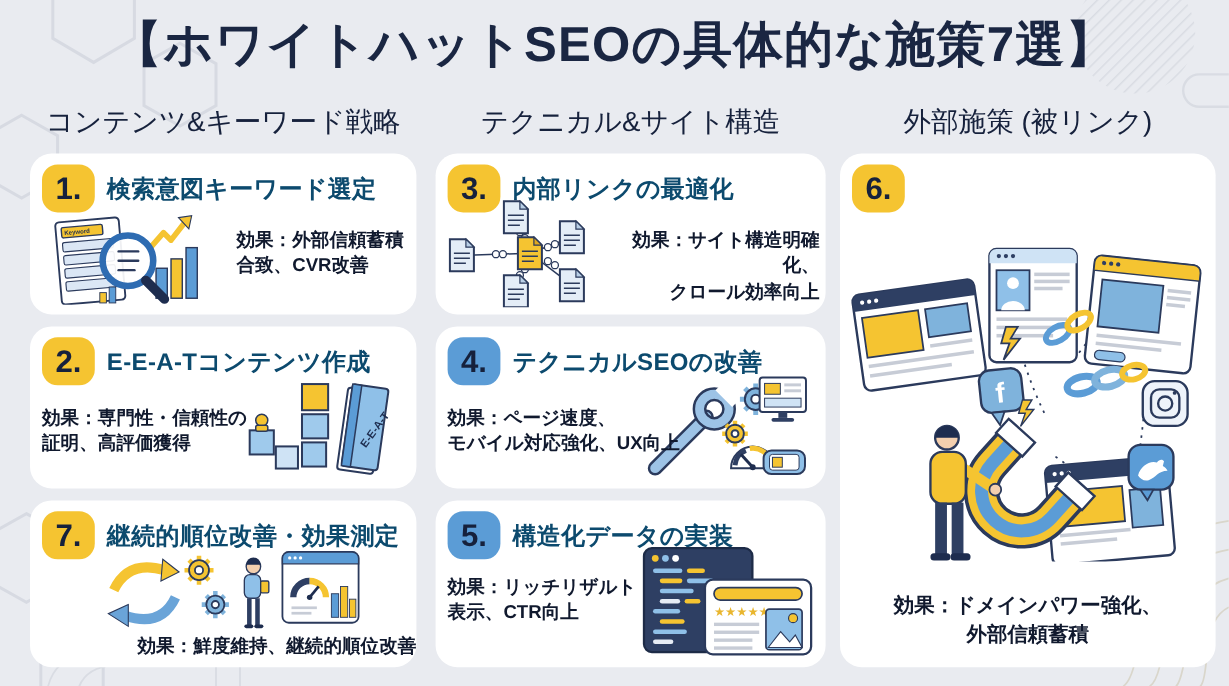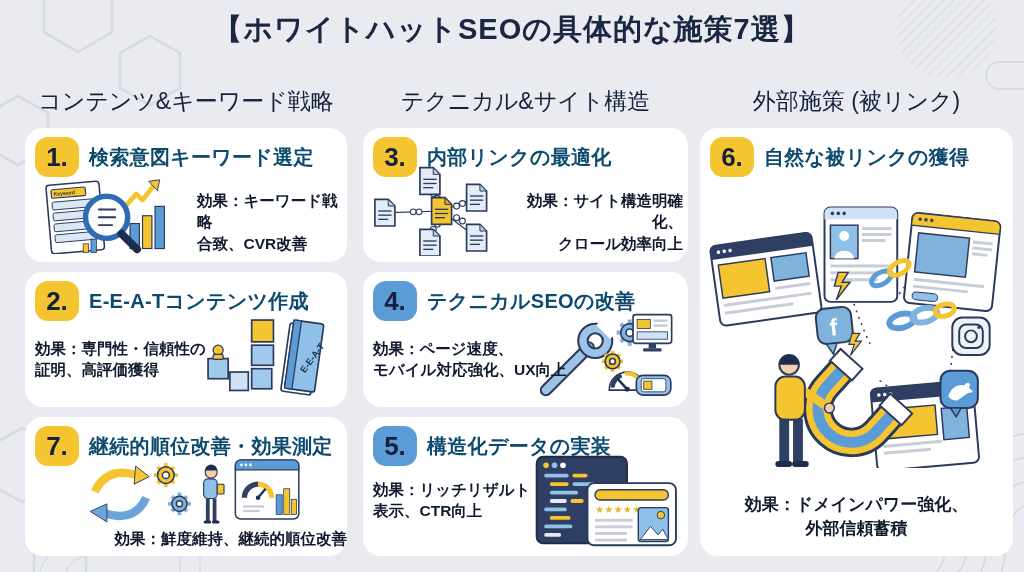--- a/index.html
+++ b/index.html
@@ -6,21 +6,21 @@
   html,body{width:1024px;height:572px}
   body{
     position:relative;overflow:hidden;
     background:#e9ebf0;
     font-family:"Liberation Sans","DejaVu Sans",sans-serif;
     color:#10192e;
   }
   .deco{position:absolute;pointer-events:none}
   .main-title{
     position:absolute;top:10px;left:0;width:1024px;text-align:center;
-    font-size:29px;font-weight:900;color:#1a2642;letter-spacing:1px;
+    font-size:41px;font-weight:900;color:#1a2642;letter-spacing:1px;
   }
   .col-header{
     position:absolute;top:86px;text-align:center;
     font-size:23px;font-weight:400;color:#16213c;white-space:nowrap;
   }
   #colh-1{left:25px;width:322px}
   #colh-2{left:363px;width:325px}
   #colh-3{left:700px;width:313px}
   .card{
     position:absolute;background:#ffffff;border-radius:18px;
@@ -127,21 +127,21 @@
     <circle cx="82" cy="58" r="27" fill="#ffffff" fill-opacity=".92" stroke="#2e6cb2" stroke-width="7"></circle>
     <g stroke="#2b3a5c" stroke-width="2.5" stroke-linecap="round">
       <line x1="72" y1="48" x2="93" y2="48"></line>
         <line x1="72" y1="58" x2="93" y2="58"></line>
         <line x1="72" y1="68" x2="89" y2="68"></line>
     </g>
     <line x1="101" y1="79" x2="121" y2="99" stroke="#1e2d4f" stroke-width="10" stroke-linecap="round"></line>
     <rect x="52" y="92" width="7" height="11" fill="#f5c431" stroke="#2b3a5c" stroke-width="1"></rect>
     <rect x="62" y="86" width="7" height="17" fill="#5b9cd6" stroke="#2b3a5c" stroke-width="1"></rect>
   </svg>
-  <p class="effect">効果：キーワード戦略
+  <p class="effect">効果：外部信頼蓄積
 合致、CVR改善</p>
 </section>
 
 <section class="card c2">
   <div class="card-head">
     <span class="badge" style="background: rgb(245, 196, 49);">2.</span>
     <h3 class="card-title">E-E-A-Tコンテンツ作成</h3>
   </div>
   <svg class="ill" width="150" height="88" viewBox="0 0 155 105">
     <rect x="6" y="58" width="24" height="24" fill="#9fcaec" stroke="#2b3a5c" stroke-width="2"></rect>
@@ -389,21 +389,20 @@
     <path d="M122 92 l11 -14 l8 9 l5 -6 l6 11 z" fill="#fff" stroke="#2b3a5c" stroke-width="1"></path>
     <circle cx="144" cy="66" r="4" fill="#f5c431" stroke="#2b3a5c" stroke-width="1"></circle>
   </svg>
   <p class="effect">効果：リッチリザルト
 表示、CTR向上</p>
 </section>
 
 <section class="card c6">
   <div class="card-head">
     <span class="badge" style="background: rgb(245, 196, 49);">6.</span>
-    <h3 class="card-title">自然な被リンクの獲得</h3>
   </div>
   <svg class="ill" width="296" height="290" viewBox="0 0 300 295">
     <g fill="none" stroke="#2b3a5c" stroke-width="1.5" stroke-dasharray="2 5">
       <path d="M150 128 Q158 152 168 172"></path>
       <path d="M196 118 Q206 104 214 96"></path>
       <path d="M252 160 Q250 180 248 196"></path>
       <path d="M176 206 Q190 216 202 224"></path>
     </g>
     <g transform="rotate(-8 60 100)">
       <rect x="8" y="62" width="104" height="82" rx="6" fill="#fff" stroke="#2b3a5c" stroke-width="2"></rect>

